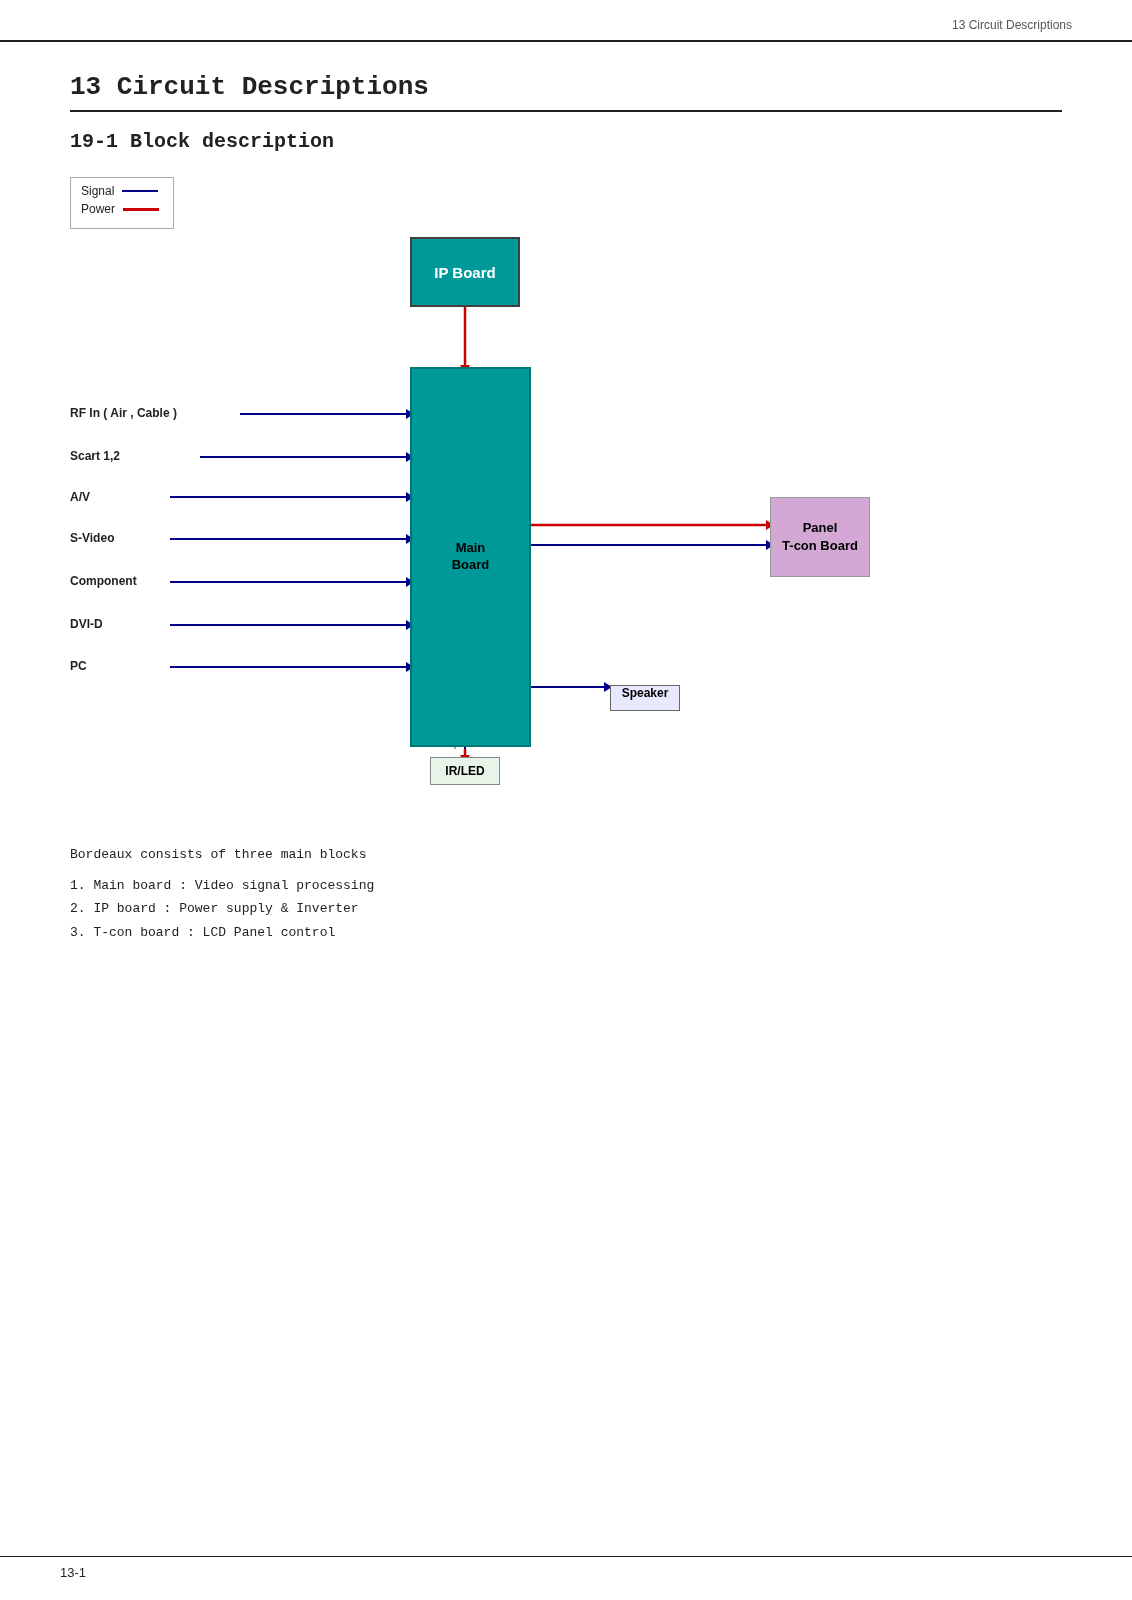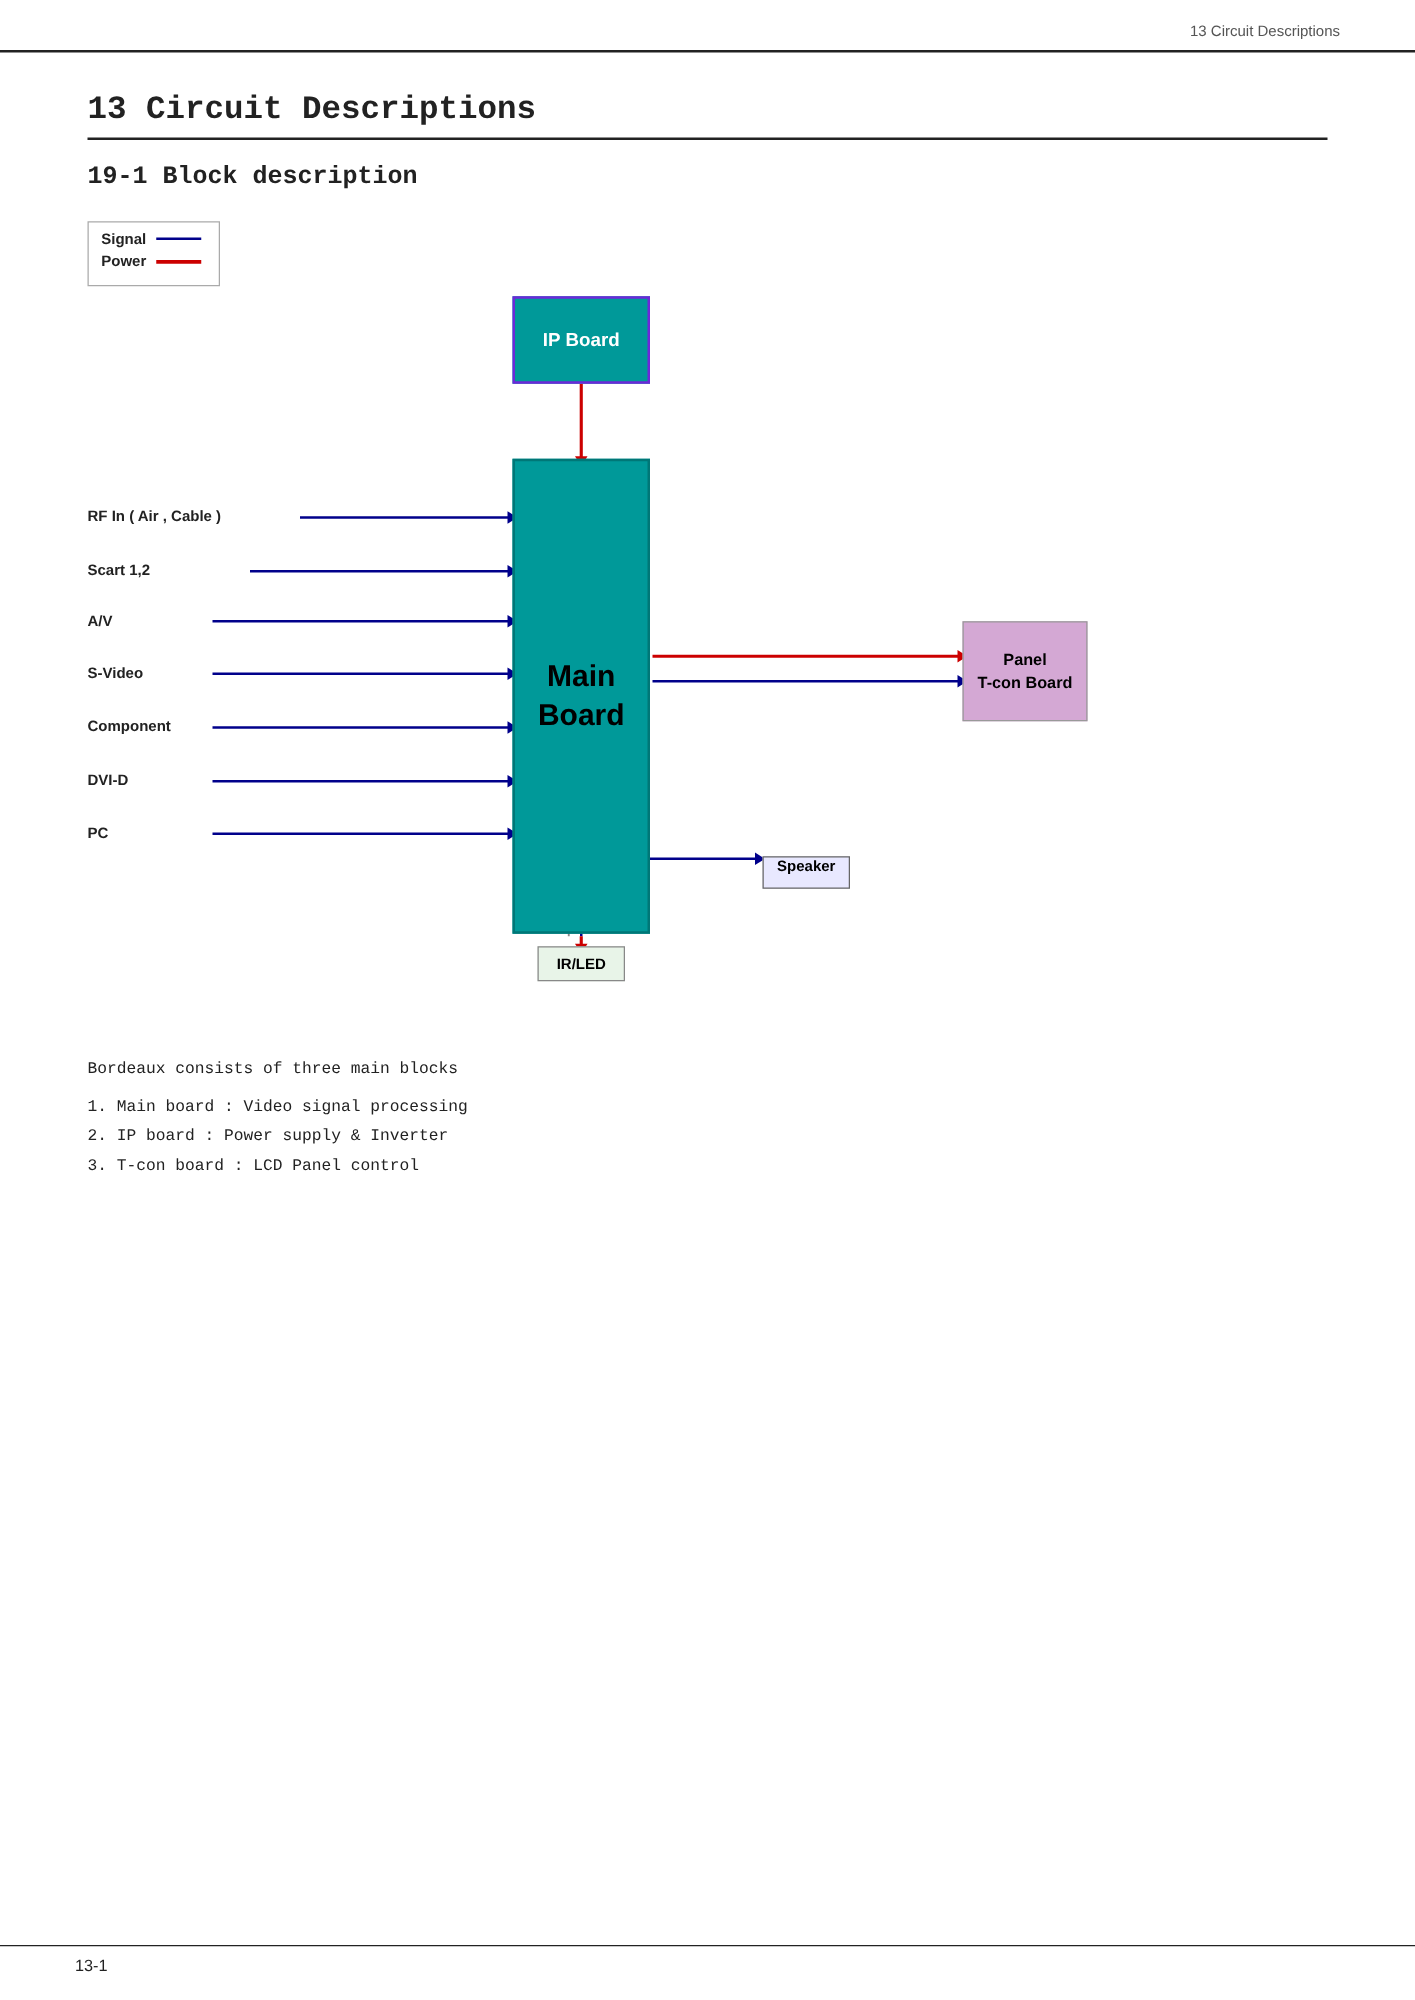--- a/index.html
+++ b/index.html
@@ -40,21 +40,21 @@
       font-family: 'Courier New', monospace;
       margin-bottom: 24px;
     }
 
     
     .legend-box {
       border: 1px solid #aaa;
       padding: 6px 14px 8px 10px;
       display: inline-block;
       font-size: 12px;
-      font-weight: bold;
+      font-weight: normal;
       position: absolute;
       top: 0;
       left: 0;
       background: #fff;
     }
     .legend-row {
       display: flex;
       align-items: center;
       margin-bottom: 4px;
       gap: 8px;
@@ -88,31 +88,31 @@
       font-weight: bold;
       font-size: 15px;
       text-align: center;
       width: 110px;
       height: 70px;
       top: 60px;
       left: 340px;
       display: flex;
       align-items: center;
       justify-content: center;
-      border: 2px solid #6d28d9;
+      border: 2px solid #404040;
     }
 
     .box-main {
       position: absolute;
       background: #009999;
       color: #000;
       font-weight: bold;
-      font-size: 24px;
-      text-align: center;
-      width: 110px;
+      font-size: 13px;
+      text-align: center;
+      width: 121px;
       height: 380px;
       top: 190px;
       left: 340px;
       display: flex;
       align-items: center;
       justify-content: center;
       border: 2px solid #007777;
       line-height: 1.3;
     }
 

